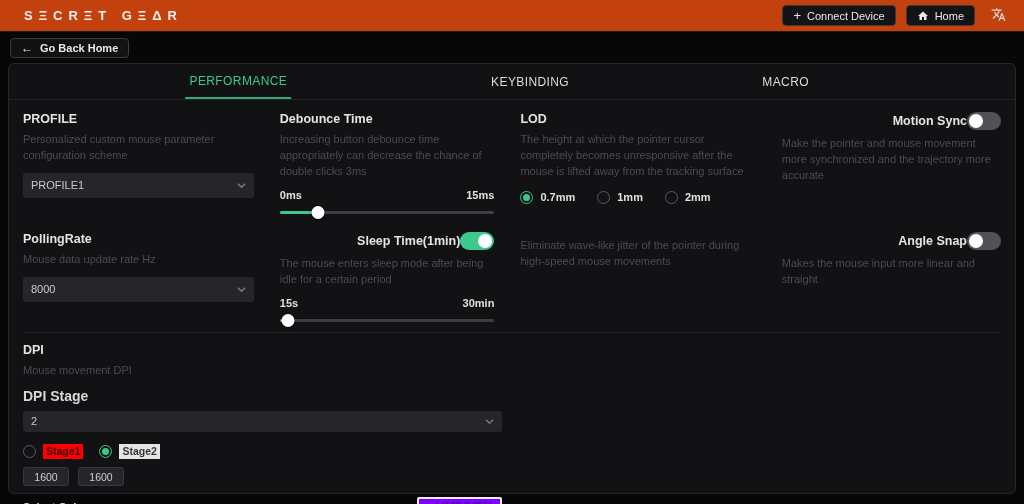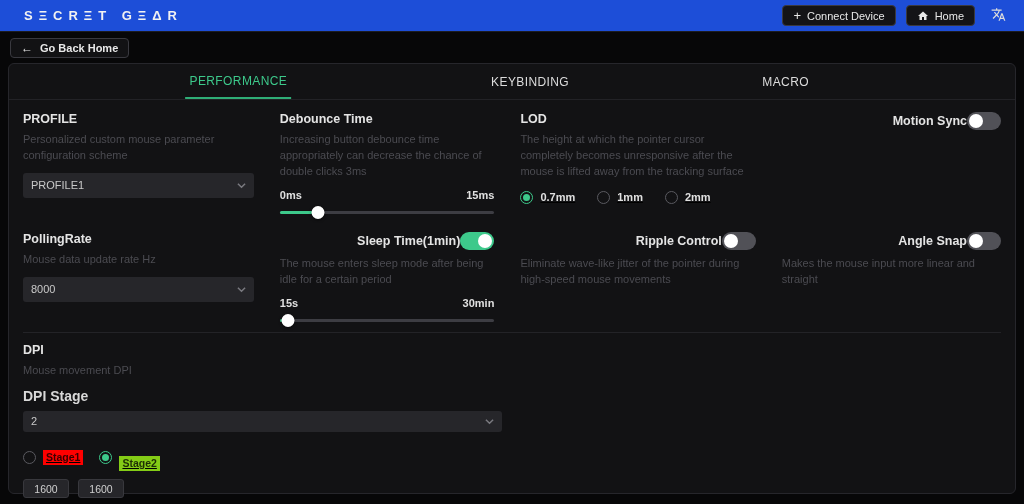--- a/index.html
+++ b/index.html
@@ -1,19 +1,19 @@
 <!DOCTYPE html>
 <html><head>
 <meta charset="utf-8">
 <style>
   * { margin:0; padding:0; box-sizing:border-box; }
   html,body { width:1024px; height:504px; background:#070708; font-family:"Liberation Sans", sans-serif; overflow:hidden; }
 
   
-  .topbar { height:32px; background:#1d4ed8; border-bottom:1px solid #1c1c20; display:flex; align-items:center; justify-content:space-between; padding:0 12px 0 24px; }
+  .topbar { height:32px; background:#c2410c; border-bottom:1px solid #1c1c20; display:flex; align-items:center; justify-content:space-between; padding:0 12px 0 24px; }
   .logo { color:#f2f2f2; font-size:13px; font-weight:bold; letter-spacing:6px; }
   .topbar-right { display:flex; align-items:center; gap:10px; }
   .tb-btn { display:flex; align-items:center; gap:6px; background:#141417; border:1px solid #3a3a40; border-radius:4px; color:#e8e8e8; font-size:11px; padding:3px 10px; height:21px; cursor:pointer; }
   .tb-btn svg { display:block; }
   .plus-glyph { font-size:13px; line-height:1; color:#e8e8e8; }
   .translate-btn { background:none; border:none; padding:2px 6px; cursor:pointer; }
 
   
   .backrow { padding:6px 10px 5px; }
   .back-btn { display:inline-flex; align-items:center; gap:7px; background:#121214; border:1px solid #39393f; border-radius:4px; color:#e8e8e8; font-size:11px; font-weight:bold; padding:3px 10px; height:20px; cursor:pointer; }
@@ -45,21 +45,21 @@
   .slider .track { height:3px; width:100%; background:#3d3d43; border-radius:2px; }
   .slider .fill { position:absolute; left:0; height:3px; background:#3dc98b; border-radius:2px; }
   .slider .thumb { position:absolute; width:13px; height:13px; background:#ffffff; border-radius:50%; transform:translateX(-50%); box-shadow:0 1px 3px rgba(0,0,0,.6); cursor:pointer; }
 
   .toggle { width:34px; height:18px; border-radius:9px; background:#515157; position:relative; flex:0 0 auto; cursor:pointer; }
   .toggle .knob { position:absolute; top:2px; left:2px; width:14px; height:14px; border-radius:50%; background:#fff; }
   .toggle.on { background:#3dc98b; }
   .toggle.on .knob { left:18px; }
 
   .radio-row { display:flex; align-items:center; gap:22px; margin-top:11px; }
-  .radio-opt { display:flex; align-items:center; gap:7px; cursor:pointer;text-decoration:underline; }
+  .radio-opt { display:flex; align-items:center; gap:7px; cursor:pointer; }
   .radio { width:13px; height:13px; border:1.5px solid #5a5a60; border-radius:50%; position:relative; flex:0 0 auto; }
   .radio.selected { border-color:#3dc98b; }
   .radio.selected::after { content:""; position:absolute; inset:2px; background:#3dc98b; border-radius:50%; }
   .radio-label { color:#e0e0e0; font-size:11px; font-weight:bold; }
 
   
   .divider { border-top:1px solid #232327; margin:4px 14px 0; }
   .dpi { padding:10px 14px 0; display:flex; flex-direction:column; flex:1 1 auto; }
   .half { width:49%; }
   .dpi-stage-label { color:#d8d8d8; font-size:14px; font-weight:bold; margin-top:9px; }
@@ -163,20 +163,21 @@
       </div>
     </div>
 
     <div class="cell">
       <div class="set-head">
         <div class="set-title">Motion Sync</div>
         <div class="toggle">
             <div class="knob"></div>
           </div>
       </div>
+      <div class="set-desc">Make the pointer and mouse movement more synchronized and the trajectory more accurate</div>
     </div>
   </div>
 
   <div class="settings-grid row2">
 
     <div class="cell">
       <div class="set-title">PollingRate</div>
       <div class="set-desc">Mouse data update rate Hz</div>
       <div class="dropdown">
         <span>8000</span>
@@ -199,26 +200,20 @@
         <span>30min</span>
       </div>
       <div class="slider">
         <div class="track"></div>
         <div class="fill" style="width: 4%;"></div>
         <div class="thumb" style="left: 4%;"></div>
       </div>
     </div>
 
     <div class="cell">
-      <div class="set-head">
-        <div class="set-title">Ripple Control</div>
-        <div class="toggle">
-            <div class="knob"></div>
-          </div>
-      </div>
       <div class="set-desc">Eliminate wave-like jitter of the pointer during high-speed mouse movements</div>
     </div>
 
     <div class="cell">
       <div class="set-head">
         <div class="set-title">Angle Snap</div>
         <div class="toggle">
             <div class="knob"></div>
           </div>
       </div>
@@ -240,21 +235,21 @@
         </svg>
     </div>
 
     <div class="stage-row">
       <div class="radio-opt">
         <span class="radio"></span>
         <span class="stage-tag" style="background-color: rgb(255, 0, 0);">Stage1</span>
       </div>
       <div class="radio-opt">
         <span class="radio selected"></span>
-        <span class="stage-tag" style="background-color: #84cc16; margin-top: 12px;">Stage2</span>
+        <span class="stage-tag" style="background-color: #e5e5e5;">Stage2</span>
       </div>
     </div>
 
     <div class="stage-values">
       <div class="stage-value">1600</div>
       <div class="stage-value">1600</div>
     </div>
 
     <div class="color-row half">
       <span class="color-label">Select Color</span>

